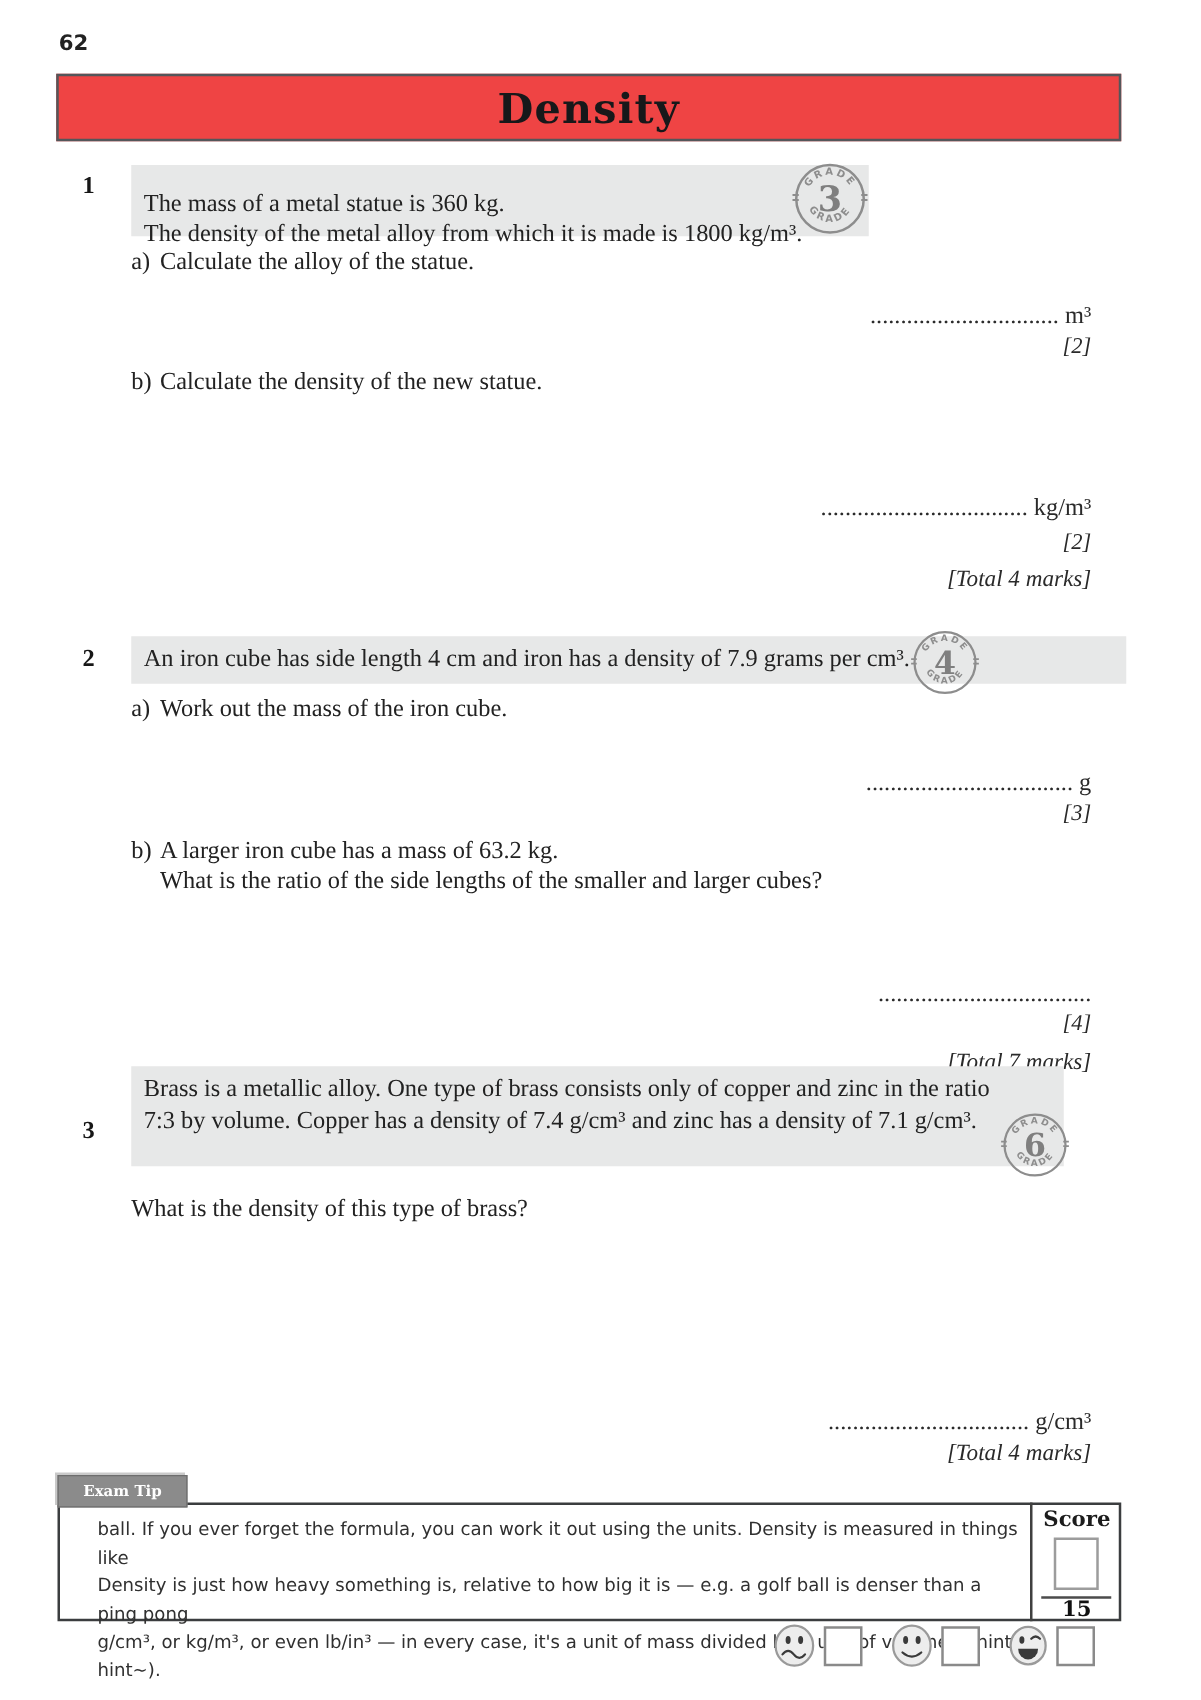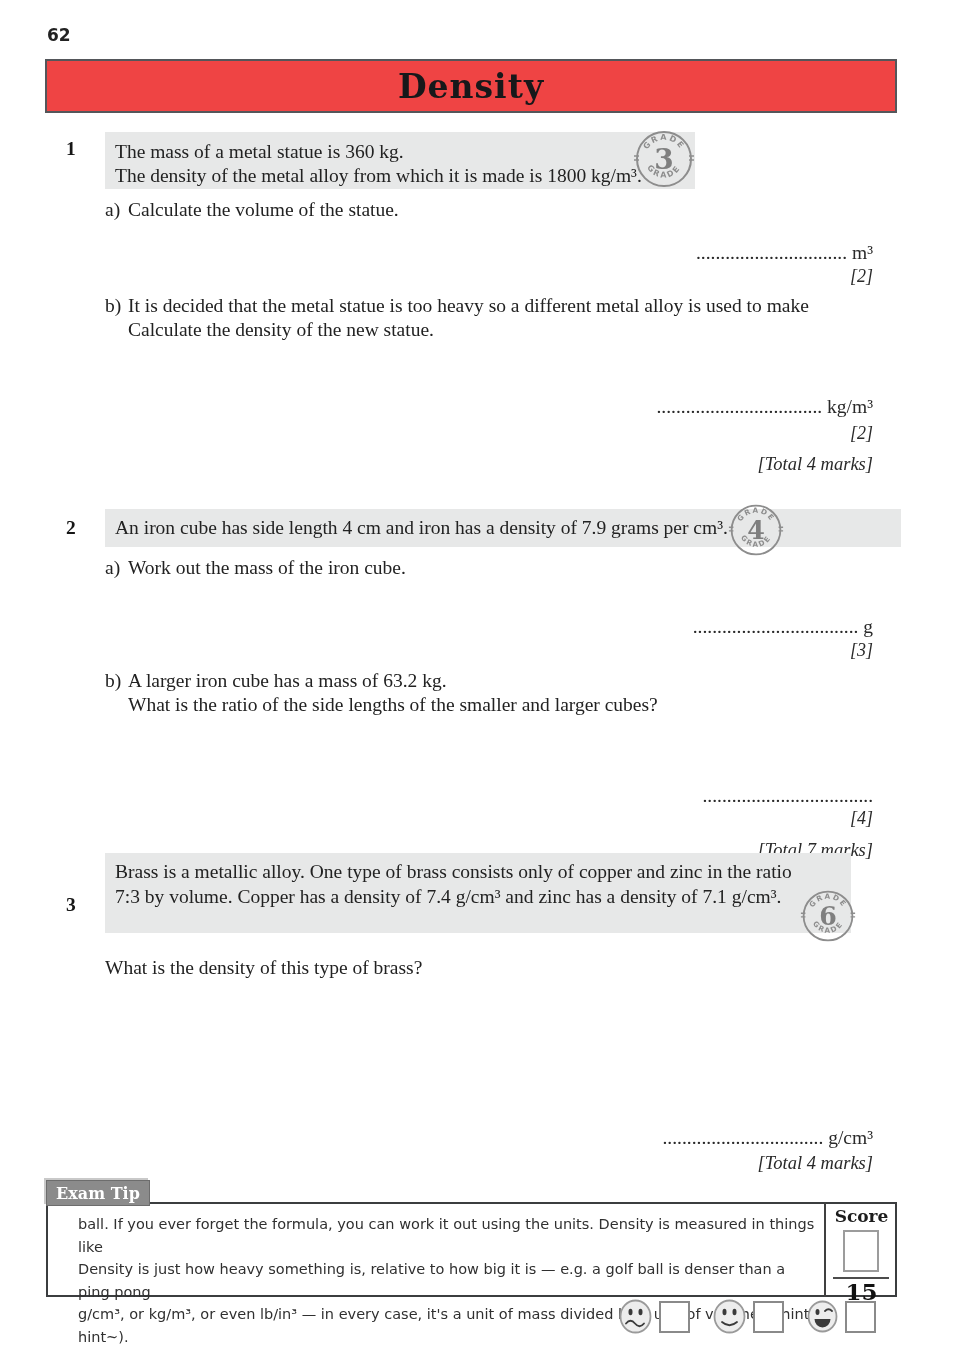--- a/index.html
+++ b/index.html
@@ -8,44 +8,44 @@
   .abs{position:absolute;}
 
   
   .page-num{left:47px;top:25px;font-family:"DejaVu Sans",sans-serif;font-weight:bold;font-size:17px;color:#222;}
   .title-bar{left:45px;top:59px;width:852px;height:54px;background:#ef4444;border:2px solid #54565a;
              box-sizing:border-box;display:flex;align-items:center;justify-content:center;}
   .title-bar .t{font-family:"DejaVu Serif",serif;font-weight:bold;font-size:33px;color:#17181a;letter-spacing:1px;}
 
   
   .qnum{font-size:19.5px;font-weight:bold;color:#161616;}
-  .qbox{background:#e7e8e8;box-sizing:border-box;padding:8px 10px 0 10px;font-size:19.5px;line-height:24px;color:#222;}
+  .qbox{background:#e7e8e8;box-sizing:border-box;padding:20px 10px 0 10px;font-size:19.5px;line-height:24px;color:#222;}
   .part{display:flex;font-size:19.5px;line-height:23.5px;color:#222;}
   .part .lab{width:23px;flex:none;}
   .ansline{right:88px;text-align:right;font-size:19.5px;color:#2a2a2a;white-space:nowrap;}
   .marks{right:88px;text-align:right;font-style:italic;font-size:18px;color:#2a2a2a;}
   .total{right:88px;text-align:right;font-style:italic;font-size:18.5px;color:#2a2a2a;}
 
   .badge{position:absolute;}
 
   
   .tipbox{left:46px;top:1202px;width:851px;height:95px;border:2px solid #3b3d3f;box-sizing:border-box;background:#fff;}
   .tiptab{left:46px;top:1180px;width:104px;height:26px;background:#8b8b8b;border:1px solid #6d6d6d;
           box-sizing:border-box;display:flex;align-items:center;justify-content:center;
           box-shadow:-2px -2px 0 #c9c9c9;}
-  .tiptab .t{font-family:"DejaVu Serif",serif;font-weight:bold;font-size:16px;color:#ffffff;}
+  .tiptab .t{font-family:"DejaVu Serif",serif;font-weight:bold;font-size:12px;color:#ffffff;}
   .tiptext{left:78px;top:1213px;width:740px;font-family:"DejaVu Sans",sans-serif;font-size:14.5px;
            line-height:22.5px;color:#303030;}
   .scorecol{left:824px;top:1202px;width:73px;height:95px;border-left:2px solid #404040;box-sizing:border-box;}
   .scorecol .slabel{position:absolute;left:0;top:4px;width:100%;text-align:center;
                     font-family:"DejaVu Serif",serif;font-weight:bold;font-size:17px;color:#1c1c1c;}
   .scorebox{position:absolute;left:17px;top:28px;width:36px;height:42px;background:#fff;border:2px solid #9c9c9c;box-sizing:border-box;}
   .scoreline{position:absolute;left:7px;top:75px;width:56px;border-top:2px solid #4c4c4c;}
   .scoreval{position:absolute;left:0;top:76px;width:100%;text-align:center;
-            font-family:"DejaVu Serif",serif;font-weight:bold;font-size:23px;color:#111;}
+            font-family:"DejaVu Serif",serif;font-weight:bold;font-size:17px;color:#111;}
 
   
   .footer-text{left:46px;top:1306px;font-family:"DejaVu Serif",serif;font-weight:bold;font-size:18px;
                letter-spacing:-0.2px;color:#141414;}
   .feedback{left:619px;top:1299px;display:flex;align-items:center;gap:23px;}
   .fgroup{display:flex;align-items:center;gap:7px;}
   .fcheck{width:31px;height:32px;background:#fff;border:2px solid #8a8a8a;box-sizing:border-box;}
 </style>
 </head>
 <body>
@@ -74,30 +74,29 @@
       <textPath href="#b1t" startOffset="50%" text-anchor="middle">GRADE</textPath>
     </text>
     <text font-family="DejaVu Sans, sans-serif" font-size="8" font-weight="bold" fill="#8d8d8d" letter-spacing="2">
       <textPath href="#b1b" startOffset="50%" text-anchor="middle">GRADE</textPath>
     </text>
     <text x="31" y="41" text-anchor="middle" font-family="DejaVu Serif, serif" font-size="28" font-weight="bold" fill="#7f7f7f">3</text>
   </svg>
 
   <div class="abs part" style="left:105px;top:198px">
     <span class="lab">a)</span>
-    <span>Calculate the volume of the statue.</span>
+    <span>Calculate the alloy of the statue.</span>
   </div>
 
   <div class="abs ansline" style="top:242px">............................... m³</div>
   <div class="abs marks" style="top:266px">[2]</div>
 
   <div class="abs part" style="left:105px;top:294px">
     <span class="lab">b)</span>
     <span>
-      <div>It is decided that the metal statue is too heavy so a different metal alloy is used to make</div>
       <div>Calculate the density of the new statue.</div>
     </span>
   </div>
 
   <div class="abs ansline" style="top:396px">.................................. kg/m³</div>
   <div class="abs marks" style="top:423px">[2]</div>
   <div class="abs total" style="top:454px">[Total 4 marks]</div>
 
   <div class="abs qnum" style="left:66px;top:517px">2</div>
   <div class="abs qbox" style="left:105px;top:509px;width:796px;height:38px;padding-top:7px">

